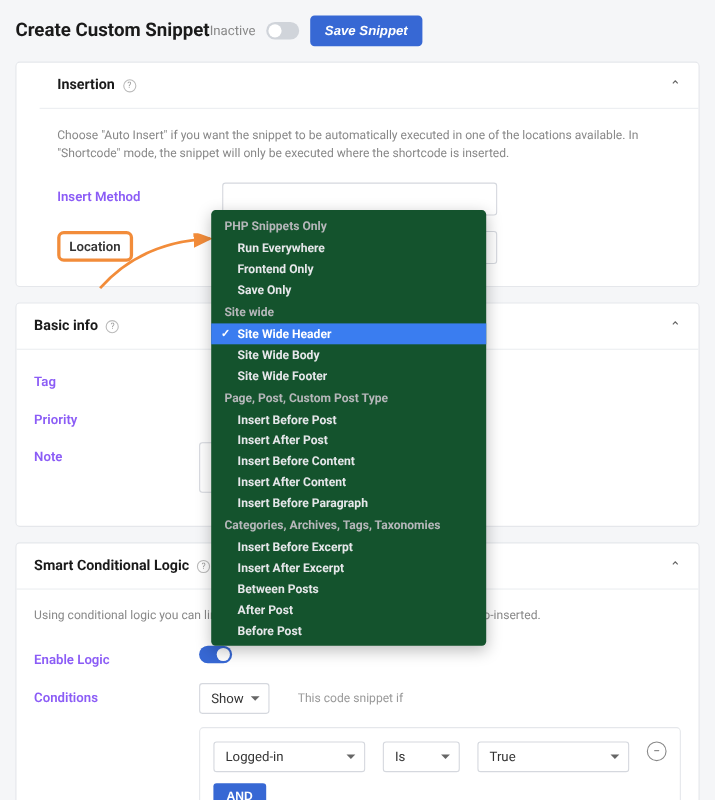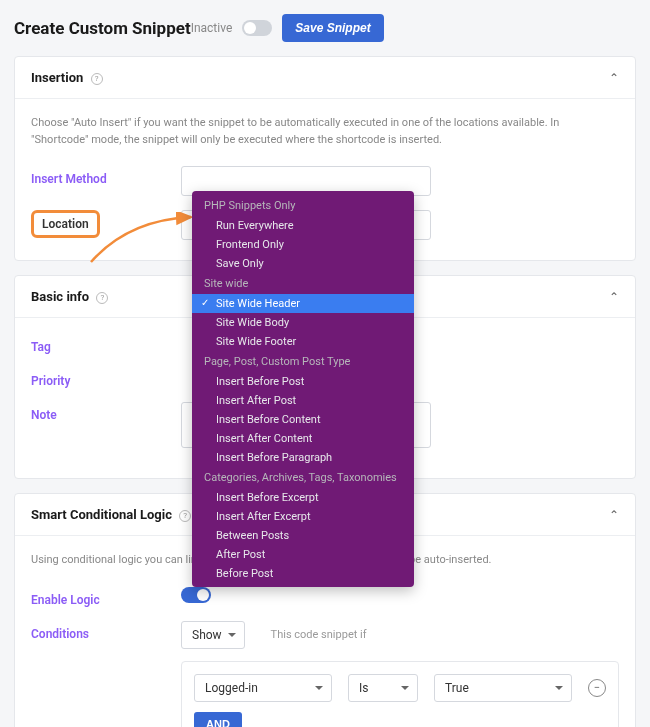--- a/index.html
+++ b/index.html
@@ -52,34 +52,34 @@
   .field-row { display: flex; align-items: flex-start; margin-bottom: 14px; }
   .field-label { width: 150px; font-size: 12px; font-weight: 600; color: #8b5cf6; padding-top: 6px; flex-shrink: 0; }
   .field-control { flex: 1; }
   .location-highlight {
     display: inline-block; padding: 4px 8px; border: 3px solid #f28c3a;
     border-radius: 6px; font-size: 12px; font-weight: 600; color: #333;
     position: relative;
   }
   .arrow-svg { position: absolute; left: 68px; top: 155px; pointer-events: none; }
   .dropdown {
-    position: absolute; left: 177px; top: 134px; width: 222px;
-    background: #701a75; border-radius: 4px; padding: 4px 0;
-    box-shadow: 0 4px 14px rgba(0,0,0,0.25); z-index: 20;
+    position: absolute; left: 177px; top: 134px; width: 250px;
+    background: #14532d; border-radius: 4px; padding: 4px 0;
+    box-shadow: 0 4px 14px rgba(0,0,0,0.25); z-index: 20; font-weight: bold;
   }
   .dd-group { font-size: 11px; color: #b6b7ba; padding: 4px 12px; }
   .dd-item {
     font-size: 11px; color: #e6e7ea; padding: 3px 12px 3px 24px;
     cursor: pointer; position: relative;
   }
   .dd-item.selected { background: #3a7df0; color: #fff; }
   .dd-item.selected::before {
     content: "✓"; position: absolute; left: 9px; top: 3px; font-size: 10px;
   }
-  .panel-wrap { position: relative; }
+  .panel-wrap { position: relative; padding-left: 21px; }
   .placeholder-ctrl {
     width: 250px; height: 30px; border: 1px solid #d5d8de; border-radius: 3px;
     background: #fff;
   }
   .toggle-on {
     width: 30px; height: 16px; background: #3768d4; border-radius: 10px;
     position: relative; cursor: pointer;
   }
   .toggle-on::after {
     content: ""; position: absolute; width: 12px; height: 12px; background: #fff;
@@ -93,21 +93,21 @@
     border: 1px solid #d5d8de; border-radius: 3px; padding: 6px 22px 6px 10px;
     font-size: 12px; background: #fff; display: inline-flex; align-items: center;
     cursor: pointer; position: relative;
   }
   .select-sm::after {
     content: ""; position: absolute; right: 8px; top: 11px; width: 0; height: 0;
     border-left: 4px solid transparent; border-right: 4px solid transparent;
     border-top: 4px solid #666;
   }
   .cond-helper { font-size: 11px; color: #999; }
-  .cond-row { display: flex; gap: 16px; align-items: center; margin-bottom: 10px; }
+  .cond-row { display: flex; gap: 16px; margin-bottom: 10px; }
   .sel { flex: 1; }
   .sel.small { flex: 0 0 70px; }
   .remove-circ {
     width: 18px; height: 18px; border: 1px solid #888; border-radius: 50%;
     display: flex; align-items: center; justify-content: center; font-size: 11px;
     color: #666; cursor: pointer;
   }
   .btn-and {
     background: #3768d4; color: #fff; border: none; padding: 6px 12px;
     border-radius: 3px; font-size: 11px; font-weight: 600; cursor: pointer;

